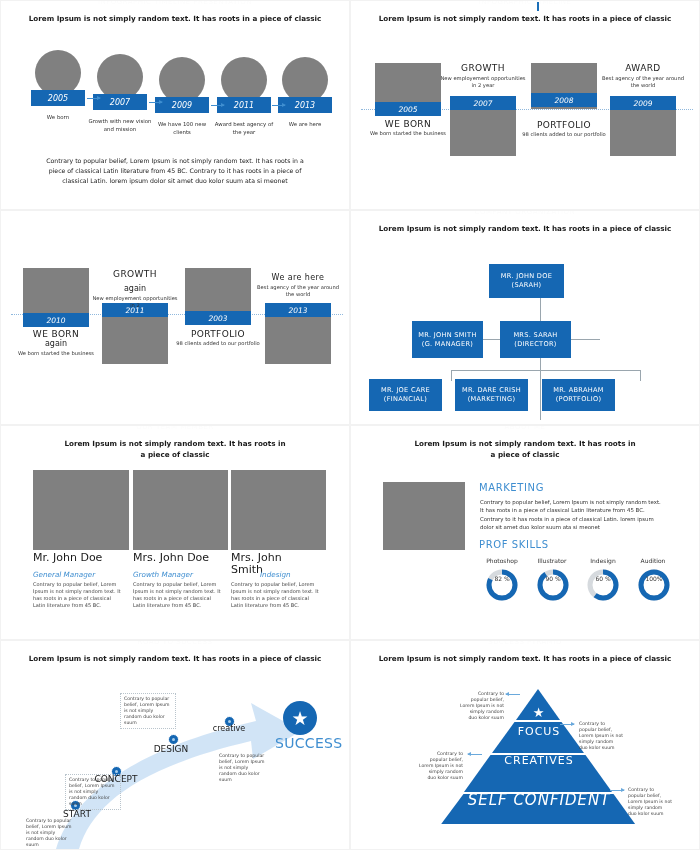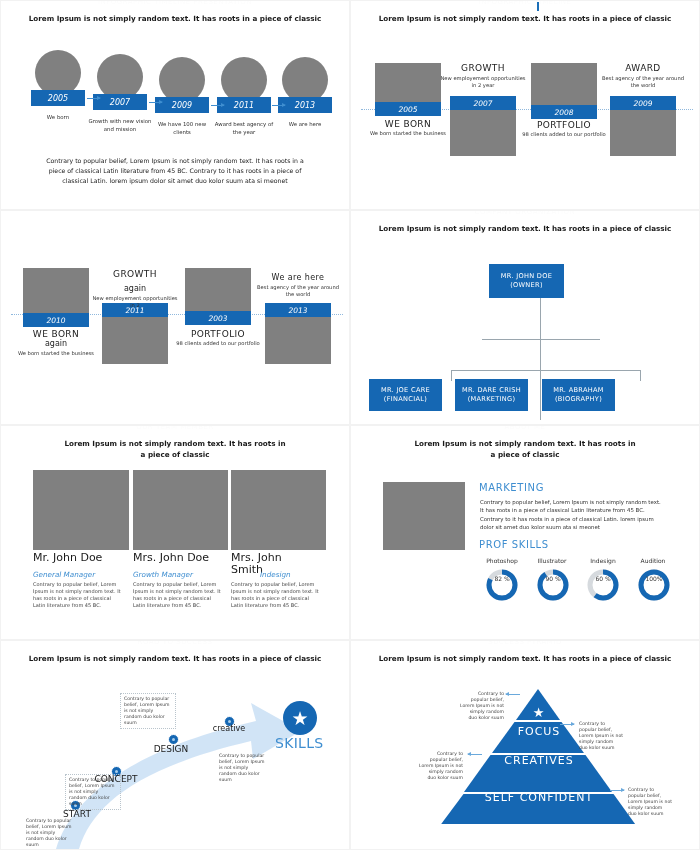--- a/index.html
+++ b/index.html
@@ -230,21 +230,21 @@
     <div class="blkyr" style="left:24px;top:101px;">2005</div>
     <div class="blktitle" style="left:9px;top:118px;">WE BORN</div>
     <div class="blkdesc" style="left:13px;top:129px;">We born started the business</div>
 
     <div class="blk" style="left:99px;top:100px;height:55px;"></div>
     <div class="blkyr" style="left:99px;top:95px;">2007</div>
     <div class="blktitle" style="left:84px;top:62px;">GROWTH</div>
     <div class="blkdesc" style="left:88px;top:74px;">New employement opportunities in 2 year</div>
 
     <div class="blk" style="left:180px;top:62px;height:46px;"></div>
-    <div class="blkyr" style="left:180px;top:104px;text-align:center;">2008</div>
+    <div class="blkyr" style="left:180px;top:92px;text-align:center;">2008</div>
     <div class="blktitle" style="left:165px;top:119px;">PORTFOLIO</div>
     <div class="blkdesc" style="left:169px;top:130px;">98 clients added to our portfolio</div>
 
     <div class="blk" style="left:259px;top:100px;height:55px;"></div>
     <div class="blkyr" style="left:259px;top:95px;">2009</div>
     <div class="blktitle" style="left:244px;top:62px;">AWARD</div>
     <div class="blkdesc" style="left:248px;top:74px;">Best agency of the year around the world</div>
   </div>
 
   <div class="panel">
@@ -278,38 +278,46 @@
     <div class="slide-sub">Lorem Ipsum is not simply random text. It has roots in a piece of classic</div>
 
     <div class="ln" style="left:189px;top:87px;width:1px;height:122px;"></div>
     <div class="ln" style="left:131px;top:128px;width:118px;height:1px;"></div>
     <div class="ln" style="left:100px;top:159px;width:190px;height:1px;"></div>
     <div class="ln" style="left:100px;top:159px;width:1px;height:11px;"></div>
     <div class="ln" style="left:289px;top:159px;width:1px;height:11px;"></div>
 
     <div class="node" style="left:138px;top:53px;width:75px;height:34px;">
       <span>MR. JOHN DOE</span>
-      <span>(OWNER)</span>
-    </div>
-
-
+      <span>(SARAH)</span>
+    </div>
+
+    <div class="node" style="left:61px;top:110px;width:71px;height:37px;">
+      <span>MR. JOHN SMITH</span>
+      <span>(G. MANAGER)</span>
+    </div>
+
+    <div class="node" style="left:149px;top:110px;width:71px;height:37px;">
+      <span>MRS. SARAH</span>
+      <span>(DIRECTOR)</span>
+    </div>
 
     <div class="node" style="left:18px;top:168px;width:73px;height:32px;">
       <span>MR. JOE CARE</span>
       <span>(FINANCIAL)</span>
     </div>
 
     <div class="node" style="left:104px;top:168px;width:73px;height:32px;">
       <span>MR. DARE CRISH</span>
       <span>(MARKETING)</span>
     </div>
 
     <div class="node" style="left:191px;top:168px;width:73px;height:32px;">
       <span>MR. ABRAHAM</span>
-      <span>(BIOGRAPHY)</span>
+      <span>(PORTFOLIO)</span>
     </div>
   </div>
 
   <div class="panel">
     <div class="ghost-title">OUR TEAM MEMBER</div>
     <div class="slide-sub" style="left:60px;right:60px;">Lorem Ipsum is not simply random text. It has roots in a piece of classic</div>
 
     <div class="ph" style="left:32px;top:44px;width:96px;height:80px;"></div>
     <div class="ph" style="left:132px;top:44px;width:95px;height:80px;"></div>
     <div class="ph" style="left:230px;top:44px;width:95px;height:80px;"></div>
@@ -383,21 +391,21 @@
     <div class="dot" style="left:223px;top:75px;"></div>
 
     <div class="stlabel" style="left:54px;top:168px;">START</div>
     <div class="stlabel" style="left:93px;top:133px;">CONCEPT</div>
     <div class="stlabel" style="left:145px;top:103px;width:50px;">DESIGN</div>
     <div class="stlabel" style="left:203px;top:83px;width:50px;font-size:8px;">creative</div>
 
     <div class="star-circ" style="left:282px;top:60px;">
       <span>★</span>
     </div>
-    <div class="succ" style="left:274px;top:95px;">SKILLS</div>
+    <div class="succ" style="left:274px;top:95px;">SUCCESS</div>
 
     <div class="callout noborder" style="left:22px;top:175px;">Contrary to popular belief, Lorem Ipsum is not simply random duo kolor suum</div>
     <div class="callout" style="left:64px;top:133px;">Contrary to popular belief, Lorem Ipsum is not simply random duo kolor suum</div>
     <div class="callout" style="left:119px;top:52px;">Contrary to popular belief, Lorem Ipsum is not simply random duo kolor suum</div>
     <div class="callout noborder" style="left:215px;top:110px;">Contrary to popular belief, Lorem Ipsum is not simply random duo kolor suum</div>
   </div>
 
   <div class="panel">
     <div class="ghost-title">SUCCESS PYRAMID</div>
     <div class="slide-sub">Lorem Ipsum is not simply random text. It has roots in a piece of classic</div>
@@ -407,21 +415,21 @@
       <polygon points="138.5,33 161,64 69,64 91.5,33" fill="#1567b3"></polygon>
       <polygon points="162.5,66 189,103 41,103 67.5,66" fill="#1567b3"></polygon>
       <polygon points="190.5,105 220,146 10,146 40.5,105" fill="#1567b3"></polygon>
     </svg>
 
     <div class="pyr-lbl" style="left:168px;top:64px;width:40px;font-size:13px;">
       <span>★</span>
     </div>
     <div class="pyr-lbl" style="left:148px;top:84px;width:80px;font-size:11px;">FOCUS</div>
     <div class="pyr-lbl" style="left:133px;top:113px;width:110px;font-size:11px;">CREATIVES</div>
-    <div class="pyr-lbl" style="left:108px;top:150px;width:160px;font-size:11px;">SELF CONFIDENT</div>
+    <div class="pyr-lbl" style="left:108px;top:150px;width:160px;font-size:15px;font-style:italic;">SELF CONFIDENT</div>
 
     <div class="pcall" style="left:109px;top:50px;text-align:right;">Contrary to popular belief, Lorem Ipsum is not simply random duo kolor suum</div>
     <div class="parrow left" style="left:155px;top:53px;"></div>
 
     <div class="pcall" style="left:228px;top:80px;">Contrary to popular belief, Lorem Ipsum is not simply random duo kolor suum</div>
     <div class="parrow right" style="left:209px;top:83px;"></div>
 
     <div class="pcall" style="left:68px;top:110px;text-align:right;">Contrary to popular belief, Lorem Ipsum is not simply random duo kolor suum</div>
     <div class="parrow left" style="left:117px;top:113px;"></div>
 

